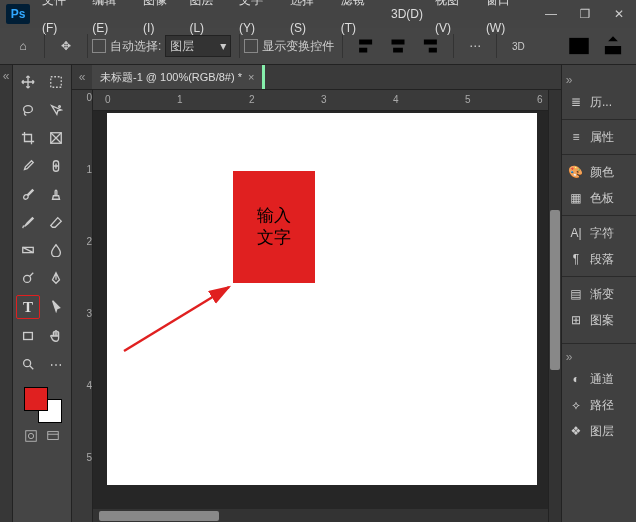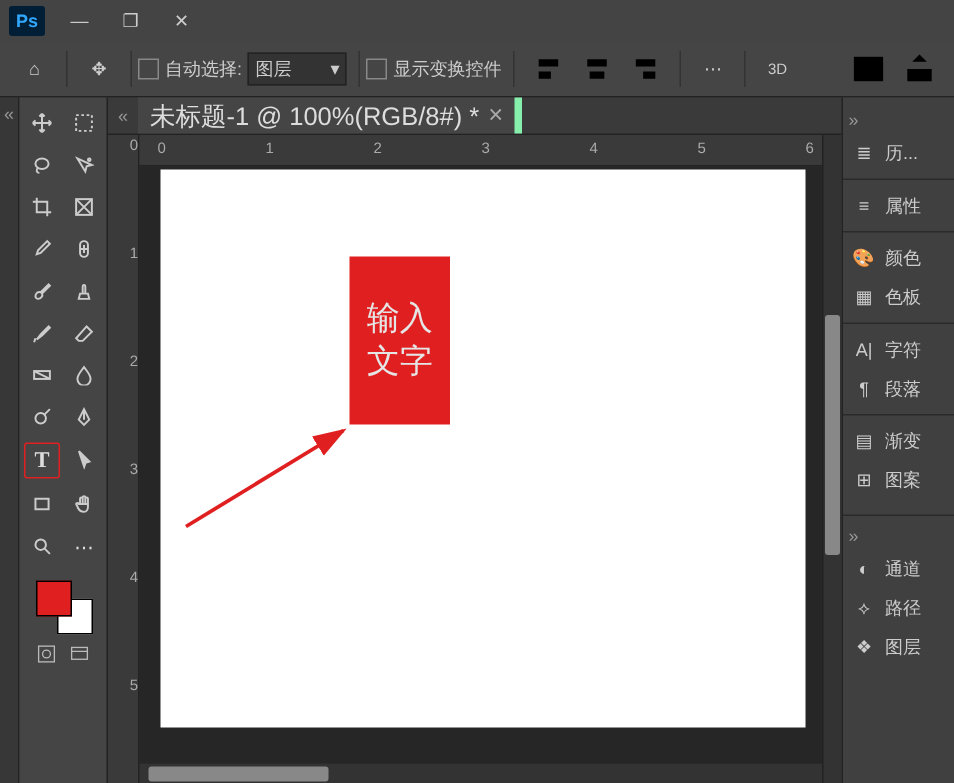--- a/index.html
+++ b/index.html
@@ -22,48 +22,60 @@
   .tool svg{width:14px;height:14px;stroke:#ccc;fill:none;stroke-width:1.5}
   .tool.sel-t{border:1.5px solid #e02020;}
   .swatches{margin-top:6px;position:relative;width:44px;height:36px}
   .swatches .fg{position:absolute;left:4px;top:0;width:22px;height:22px;background:#e02020;border:1px solid #000}
   .swatches .bg{position:absolute;left:18px;top:12px;width:22px;height:22px;background:#fff;border:1px solid #000}
   .mini{display:flex;gap:4px;margin-top:4px}
   .mini div{width:18px;height:18px;display:flex;align-items:center;justify-content:center;color:#bbb}
   .doc-area{flex:1;background:#2b2b2b;display:flex;flex-direction:column}
   .tabbar{height:24px;background:#3a3a3a;display:flex;align-items:center;border-bottom:1px solid #222}
   .tabbar .chev{width:20px;display:flex;justify-content:center;color:#999}
-  .tab{height:24px;background:#454545;padding:0 8px;display:flex;align-items:center;color:#ddd;font-size:17px;border-right:5px solid #86efac}
+  .tab{height:24px;background:#454545;padding:0 8px;display:flex;align-items:center;color:#ddd;font-size:11px;border-right:3px solid #86efac}
   .tab .x{margin-left:6px;color:#aaa}
   .canvas-wrap{flex:1;display:flex;position:relative}
   .vruler{width:20px;background:#3a3a3a;border-right:1px solid #222;position:relative}
   .vruler .tick{position:absolute;left:0;width:100%;text-align:right;padding-right:2px;font-size:10px;color:#aaa}
   .hruler{height:20px;background:#3a3a3a;border-bottom:1px solid #222;position:relative}
   .hruler .tick{position:absolute;top:4px;font-size:10px;color:#aaa}
   .stage{flex:1;display:flex;flex-direction:column}
   .stage-inner{flex:1;background:#262626;position:relative;overflow:hidden}
   .canvas{position:absolute;left:14px;top:2px;width:430px;height:372px;background:#fff}
-  .redbox{position:absolute;left:140px;top:60px;width:67px;height:112px;background:#e02020;color:#e5e5e5;display:flex;align-items:center;justify-content:center;text-align:center;font-size:22px;padding:6px;box-sizing:border-box;line-height:1.3}
+  .redbox{position:absolute;left:140px;top:60px;width:82px;height:112px;background:#e02020;color:#000000;display:flex;align-items:center;justify-content:center;text-align:center;font-size:17px;padding:6px;box-sizing:border-box;line-height:1.3}
   .arrow{position:absolute;left:26px;top:168px;pointer-events:none}
   .statusbar{height:20px;background:#3a3a3a;display:flex;align-items:center;font-size:11px;color:#bbb}
   .hscroll{height:14px;background:#333;display:flex;align-items:center}
   .hscroll .thumb{height:10px;width:120px;background:#888;margin-left:6px;border-radius:2px}
   .rpanel{width:74px;background:#404040;border-left:1px solid #222;display:flex;flex-direction:column;padding-top:6px}
   .rpitem{height:26px;display:flex;align-items:center;padding-left:6px;gap:6px;color:#ccc}
   .rpitem .pic{width:16px;height:16px;display:flex;align-items:center;justify-content:center;color:#ccc}
   .rpsep{height:1px;background:#2a2a2a;margin:4px 0}
   .rchev{width:14px;align-self:flex-start;color:#999;text-align:center;margin:2px 0}
   .vscroll{width:12px;background:#333;border-left:1px solid #222;position:relative}
   .vscroll .vthumb{position:absolute;left:1px;width:10px;background:#888;border-radius:2px}
 </style>
 </head>
 <body>
 
 <div class="titlebar">
   <div class="ps-logo">Ps</div>
+  <div class="menu">
+    <span>文件(F)</span>
+    <span>编辑(E)</span>
+    <span>图像(I)</span>
+    <span>图层(L)</span>
+    <span>文字(Y)</span>
+    <span>选择(S)</span>
+    <span>滤镜(T)</span>
+    <span>3D(D)</span>
+    <span>视图(V)</span>
+    <span>窗口(W)</span>
+  </div>
   <div class="winbtns">
     <div>—</div>
     <div>❐</div>
     <div>✕</div>
   </div>
 </div>
 
 <div class="optbar">
   <div class="ico">⌂</div>
   <div class="sep"></div>

